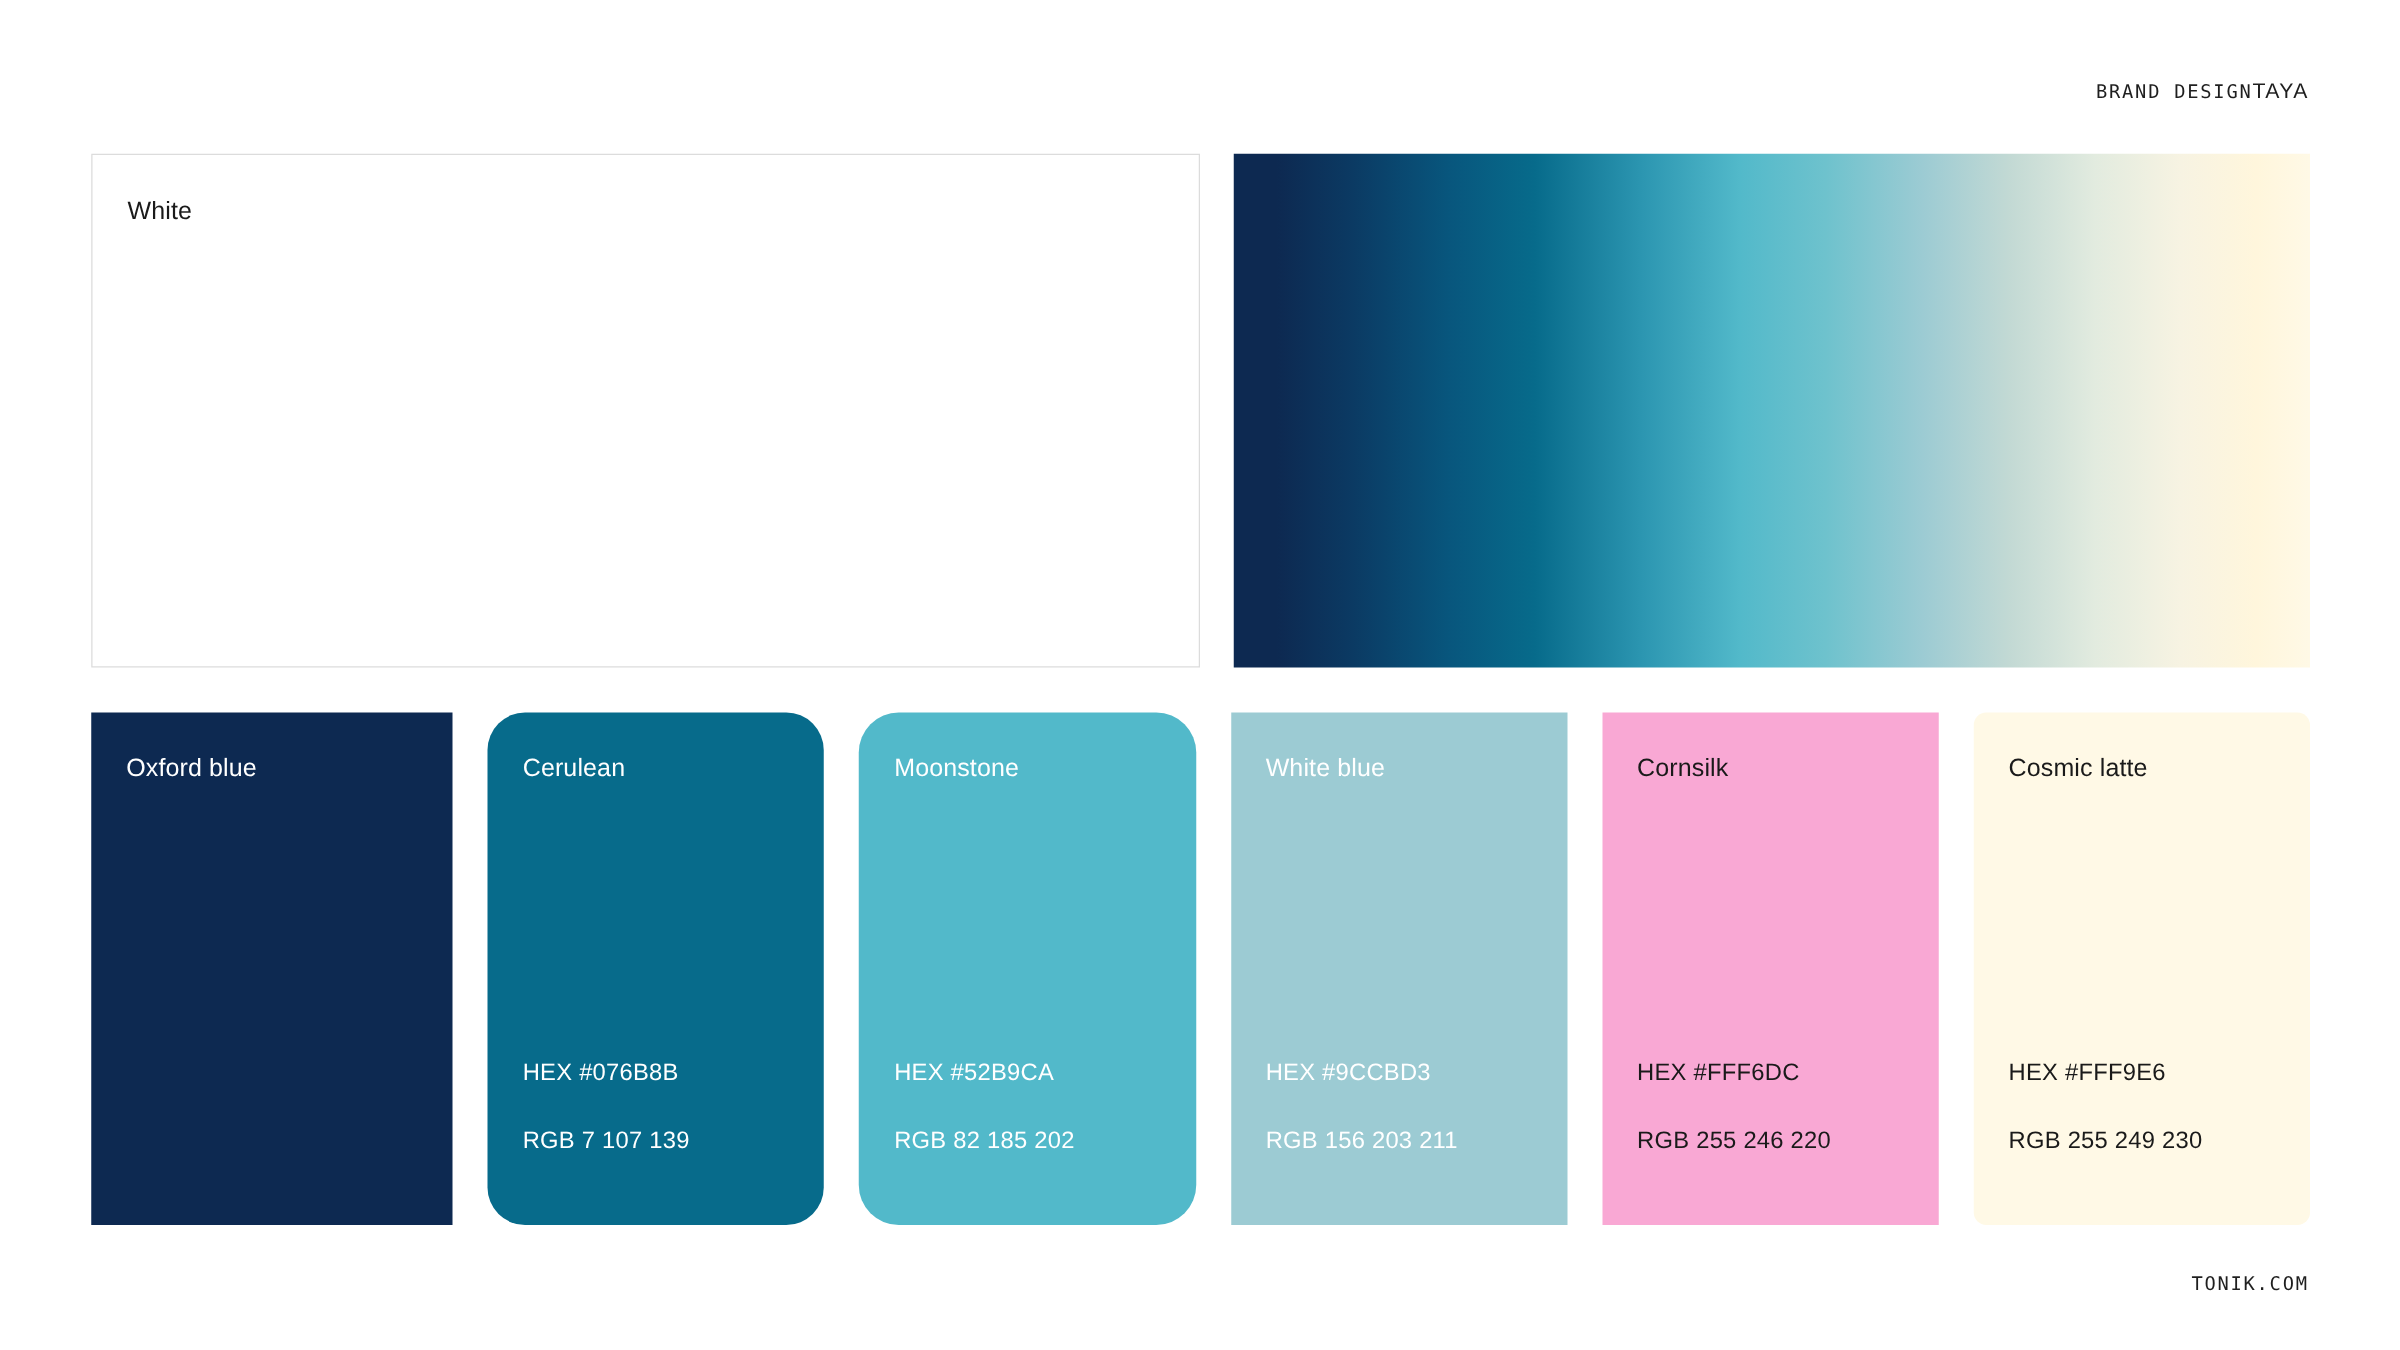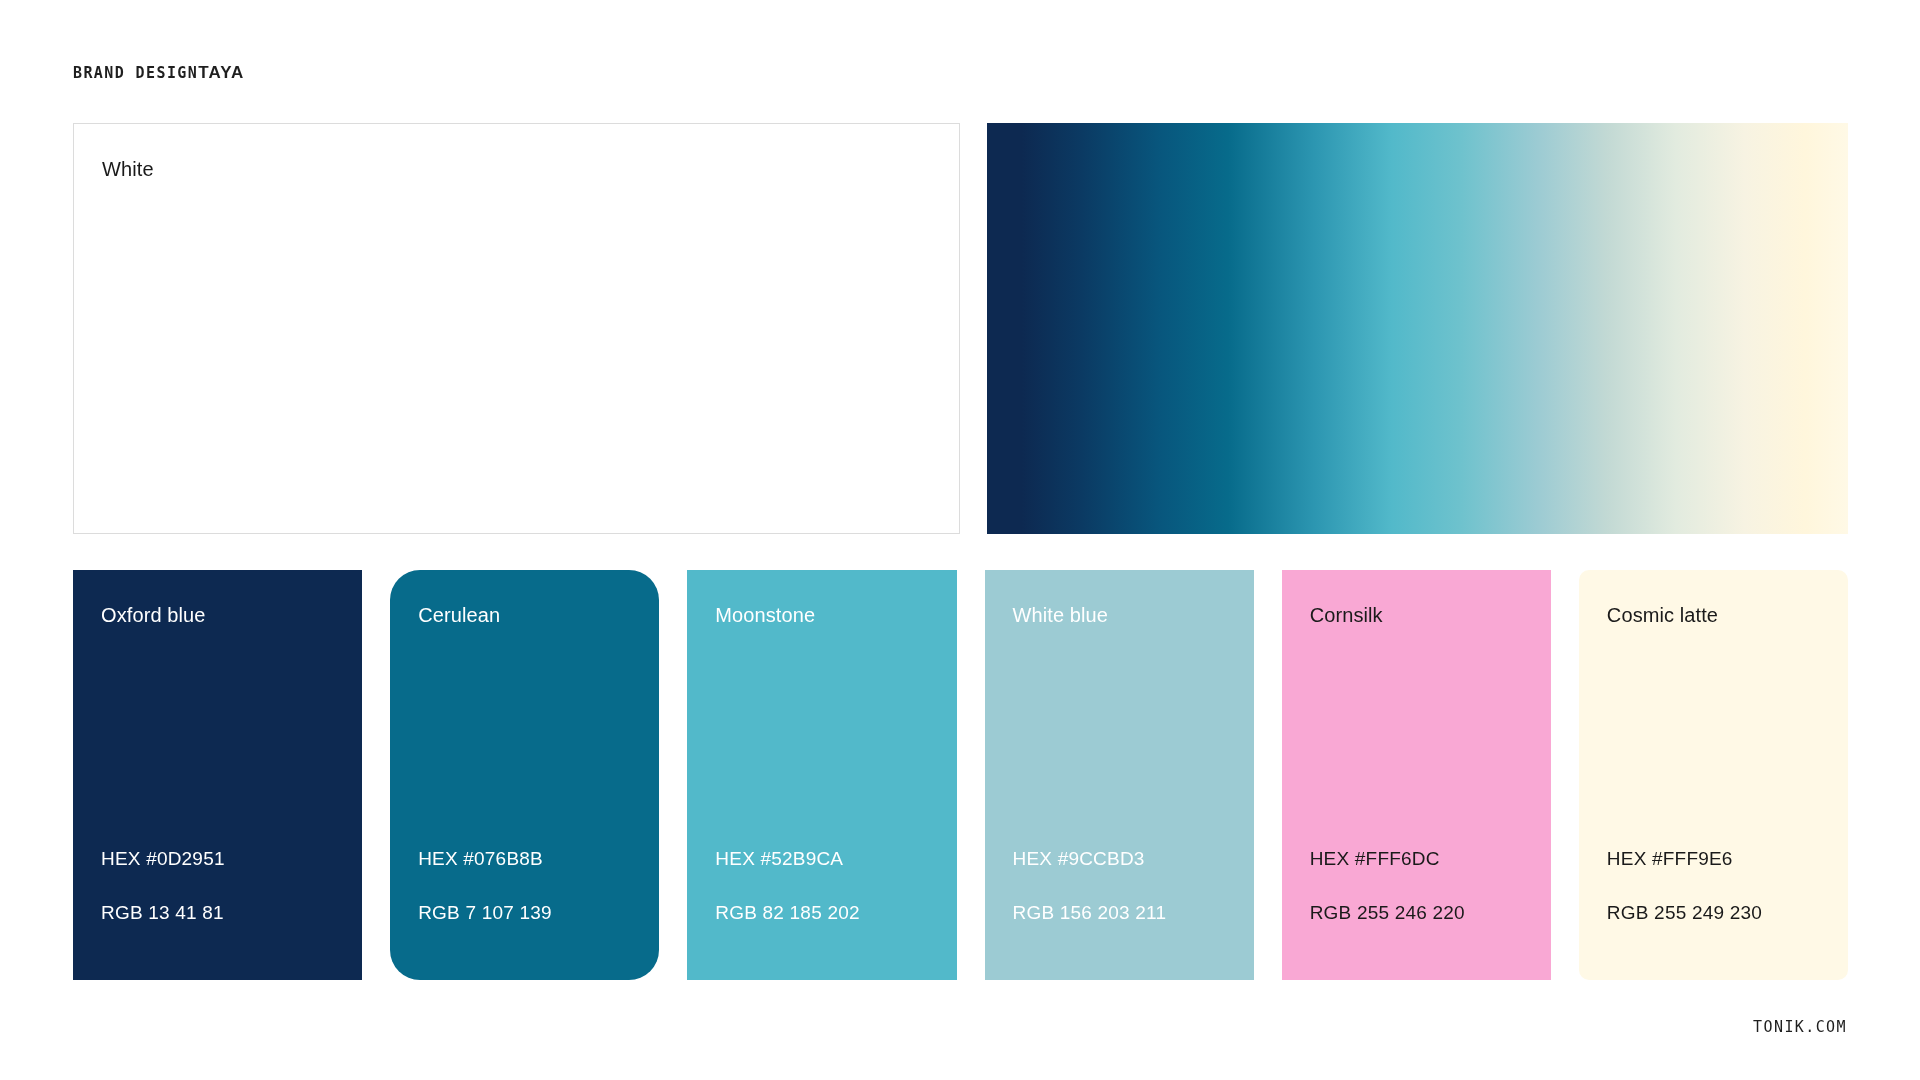--- a/index.html
+++ b/index.html
@@ -19,22 +19,21 @@
 
   
   .page-header {
     position: absolute;
     top: 62px;
     left: 73px;
     right: 73px;
     height: 22px;
     display: flex;
     align-items: center;
-    justify-content: flex-start;
-    font-weight: bold;
+    justify-content: flex-end;
   }
   .header-eyebrow {
     font-family: "DejaVu Sans Mono", "Liberation Mono", monospace;
     font-size: 15px;
     letter-spacing: 1.4px;
     color: #1f1f1f;
     white-space: nowrap;
   }
   .header-brand {
     font-family: "Liberation Sans", sans-serif;
@@ -170,35 +169,31 @@
   </div>
 
   <div class="gradient-panel"></div>
 
 </div>
 
 <div class="swatch-row">
 
   <div class="swatch" style="background-color: rgb(13, 41, 81); color: rgb(255, 255, 255); padding-left: 20px;">
     <div class="swatch-name">Oxford blue</div>
-    <div class="swatch-codes">
-      <div>HEX #0D2951</div>
-      <div>RGB 13 41 81</div>
-    </div>
   </div>
 
   <div class="swatch" style="background-color: rgb(7, 107, 139); color: rgb(255, 255, 255); border-radius: 30px;">
     <div class="swatch-name">Cerulean</div>
     <div class="swatch-codes">
       <div>HEX #076B8B</div>
       <div>RGB 7 107 139</div>
     </div>
   </div>
 
-  <div class="swatch" style="background-color: rgb(82, 185, 202); color: rgb(255, 255, 255);">
+  <div class="swatch" style="background-color: rgb(82, 185, 202); color: rgb(255, 255, 255); border-radius: 32px;">
     <div class="swatch-name">Moonstone</div>
     <div class="swatch-codes">
       <div>HEX #52B9CA</div>
       <div>RGB 82 185 202</div>
     </div>
   </div>
 
   <div class="swatch" style="background-color: rgb(156, 203, 211); color: rgb(255, 255, 255);">
     <div class="swatch-name">White blue</div>
     <div class="swatch-codes">

